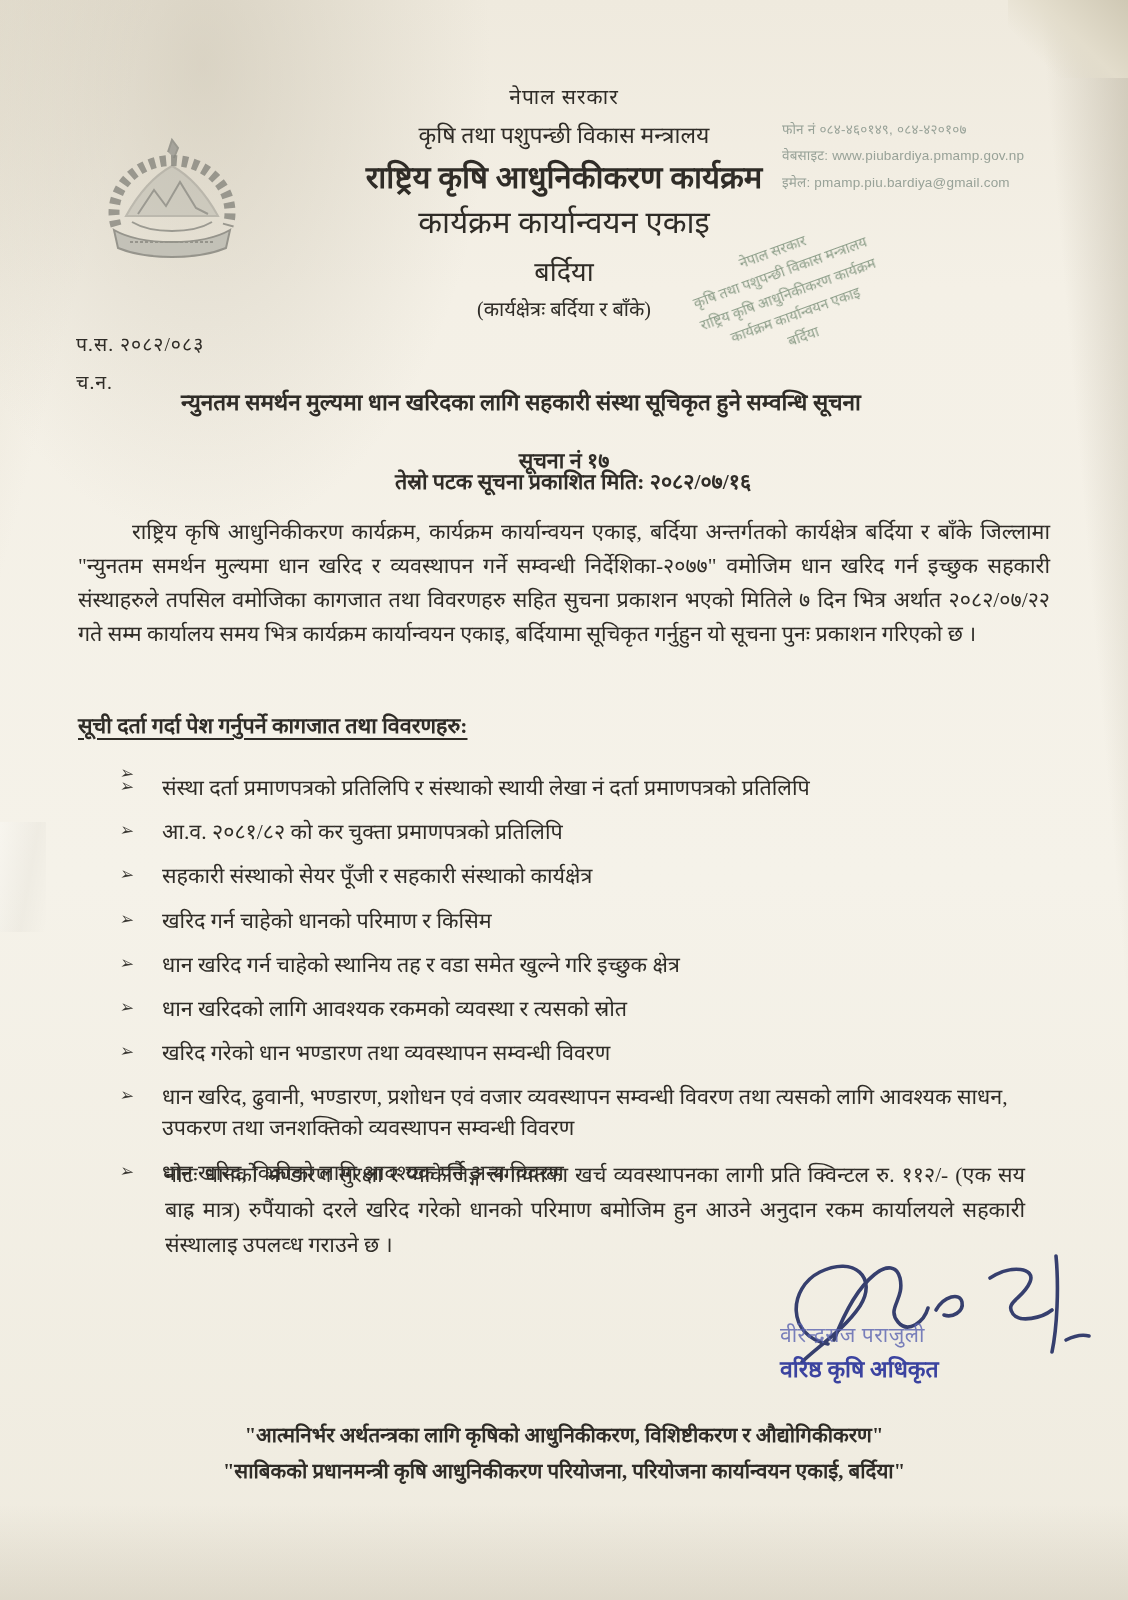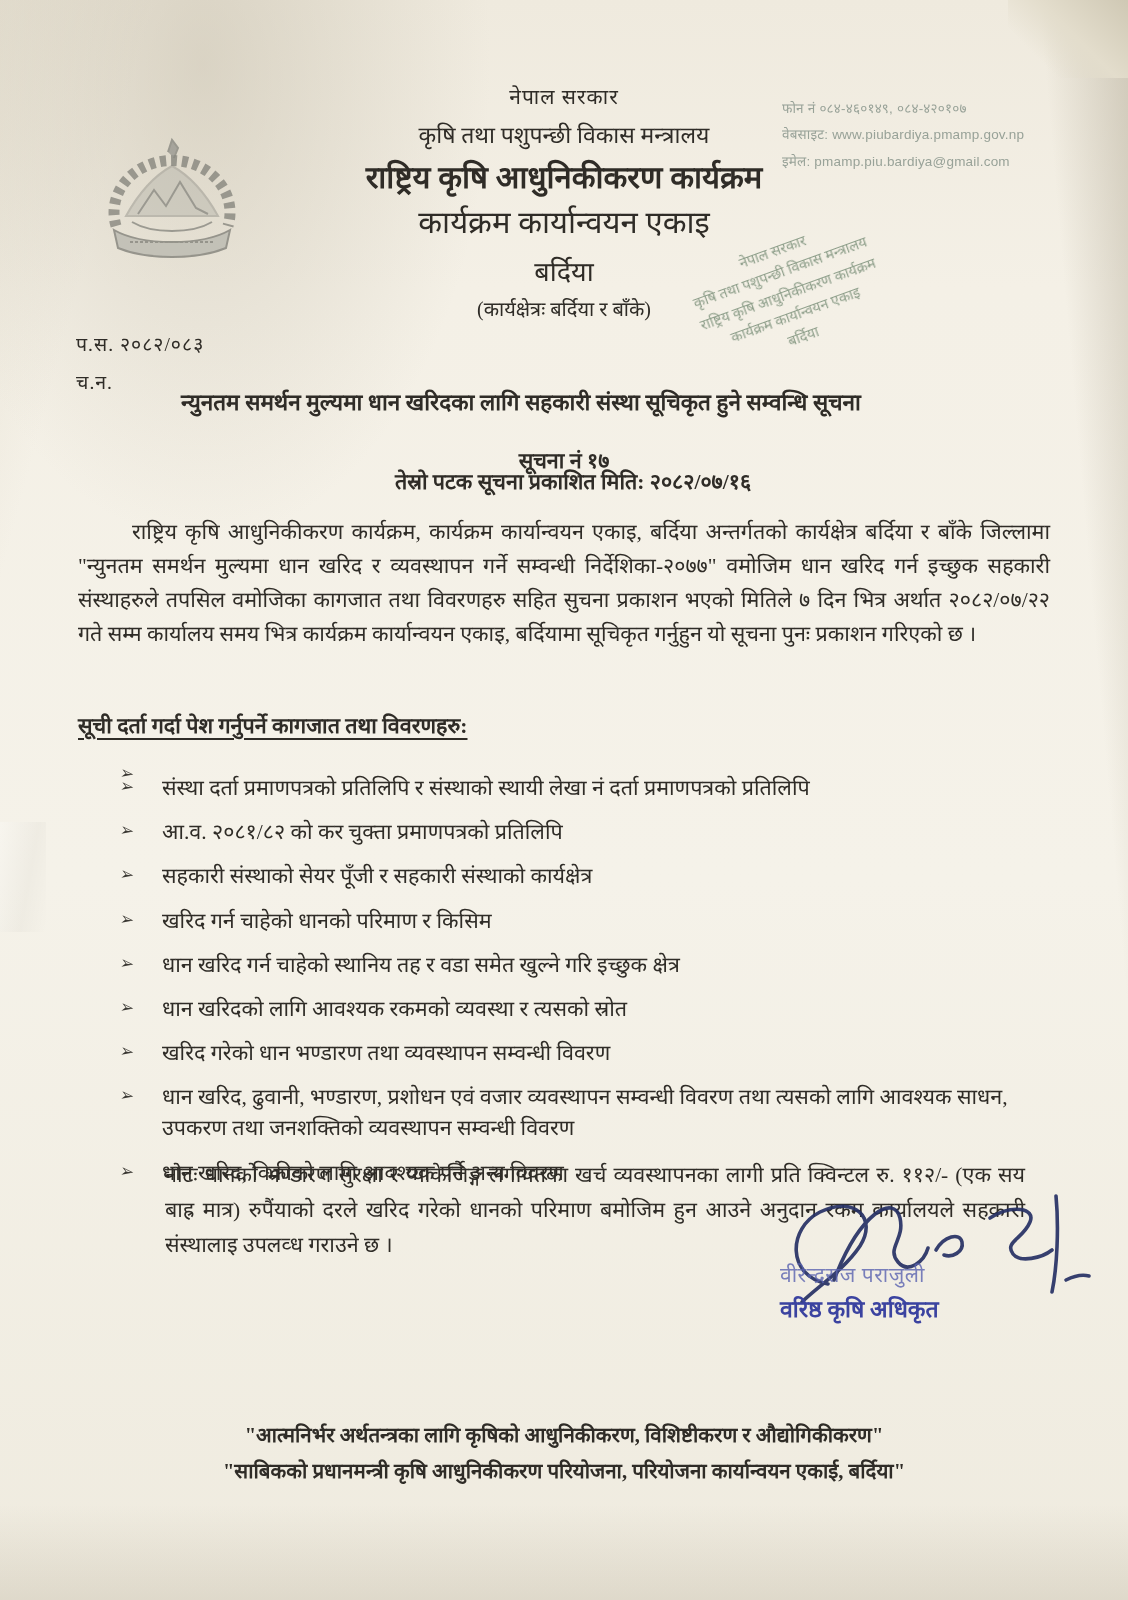--- a/index.html
+++ b/index.html
@@ -32,21 +32,21 @@
   .center{text-align:center;}
   .hdr{position:absolute;left:0;width:1128px;}
   .hdr-govt{top:82px;font-size:21px;letter-spacing:1px;}
   .hdr-ministry{top:118px;font-size:23px;}
   .hdr-program{top:155px;font-size:31px;font-weight:600;}
   .hdr-unit{top:200px;font-size:31px;}
   .hdr-district{top:252px;font-size:27px;}
   .hdr-jurisdiction{top:295px;font-size:20px;}
   .emblem{position:absolute;left:92px;top:118px;width:160px;height:150px;filter:blur(.3px);opacity:.85;}
   .contact{
-    position:absolute;left:782px;top:96px;width:330px;
+    position:absolute;left:782px;top:117px;width:330px;
     font-family:"Liberation Sans","DejaVu Sans",sans-serif;
     font-size:13.5px;line-height:1.95;color:#98a298;letter-spacing:.2px;
   }
   .stamp{
     position:absolute;left:648px;top:238px;width:280px;
     transform:rotate(-20deg);
     color:#7e927c;opacity:.88;text-align:center;
     font-size:14.5px;line-height:1.55;filter:blur(.25px);
   }
   .ref{position:absolute;left:76px;font-size:19.5px;letter-spacing:1px;}
@@ -71,21 +71,21 @@
     position:relative;padding-left:42px;margin-bottom:13px;line-height:1.45;
   }
   .checklist li .marker{
     position:absolute;left:0;top:1px;font-size:17px;color:#3a3833;
     font-family:"DejaVu Sans",sans-serif;transform:rotate(8deg);
   }
   .note{
     position:absolute;left:165px;top:1158px;width:860px;
     font-size:21.5px;line-height:1.62;text-align:justify;
   }
-  .sig-wrap{position:absolute;left:768px;top:1184px;width:330px;height:160px;}
+  .sig-wrap{position:absolute;left:768px;top:1244px;width:330px;height:160px;}
   .sig-ink{position:absolute;left:0;top:0;width:330px;height:130px;}
   .sig-name{
     position:absolute;left:12px;top:76px;width:300px;
     color:#5a63b0;font-size:21px;letter-spacing:.5px;opacity:.8;filter:blur(.3px);
   }
   .sig-title{
     position:absolute;left:12px;top:108px;width:300px;
     color:#3b43a0;font-size:23px;font-weight:700;filter:blur(.2px);
   }
   .footer1{position:absolute;left:0;top:1420px;width:1128px;font-size:20.5px;font-weight:600;}

